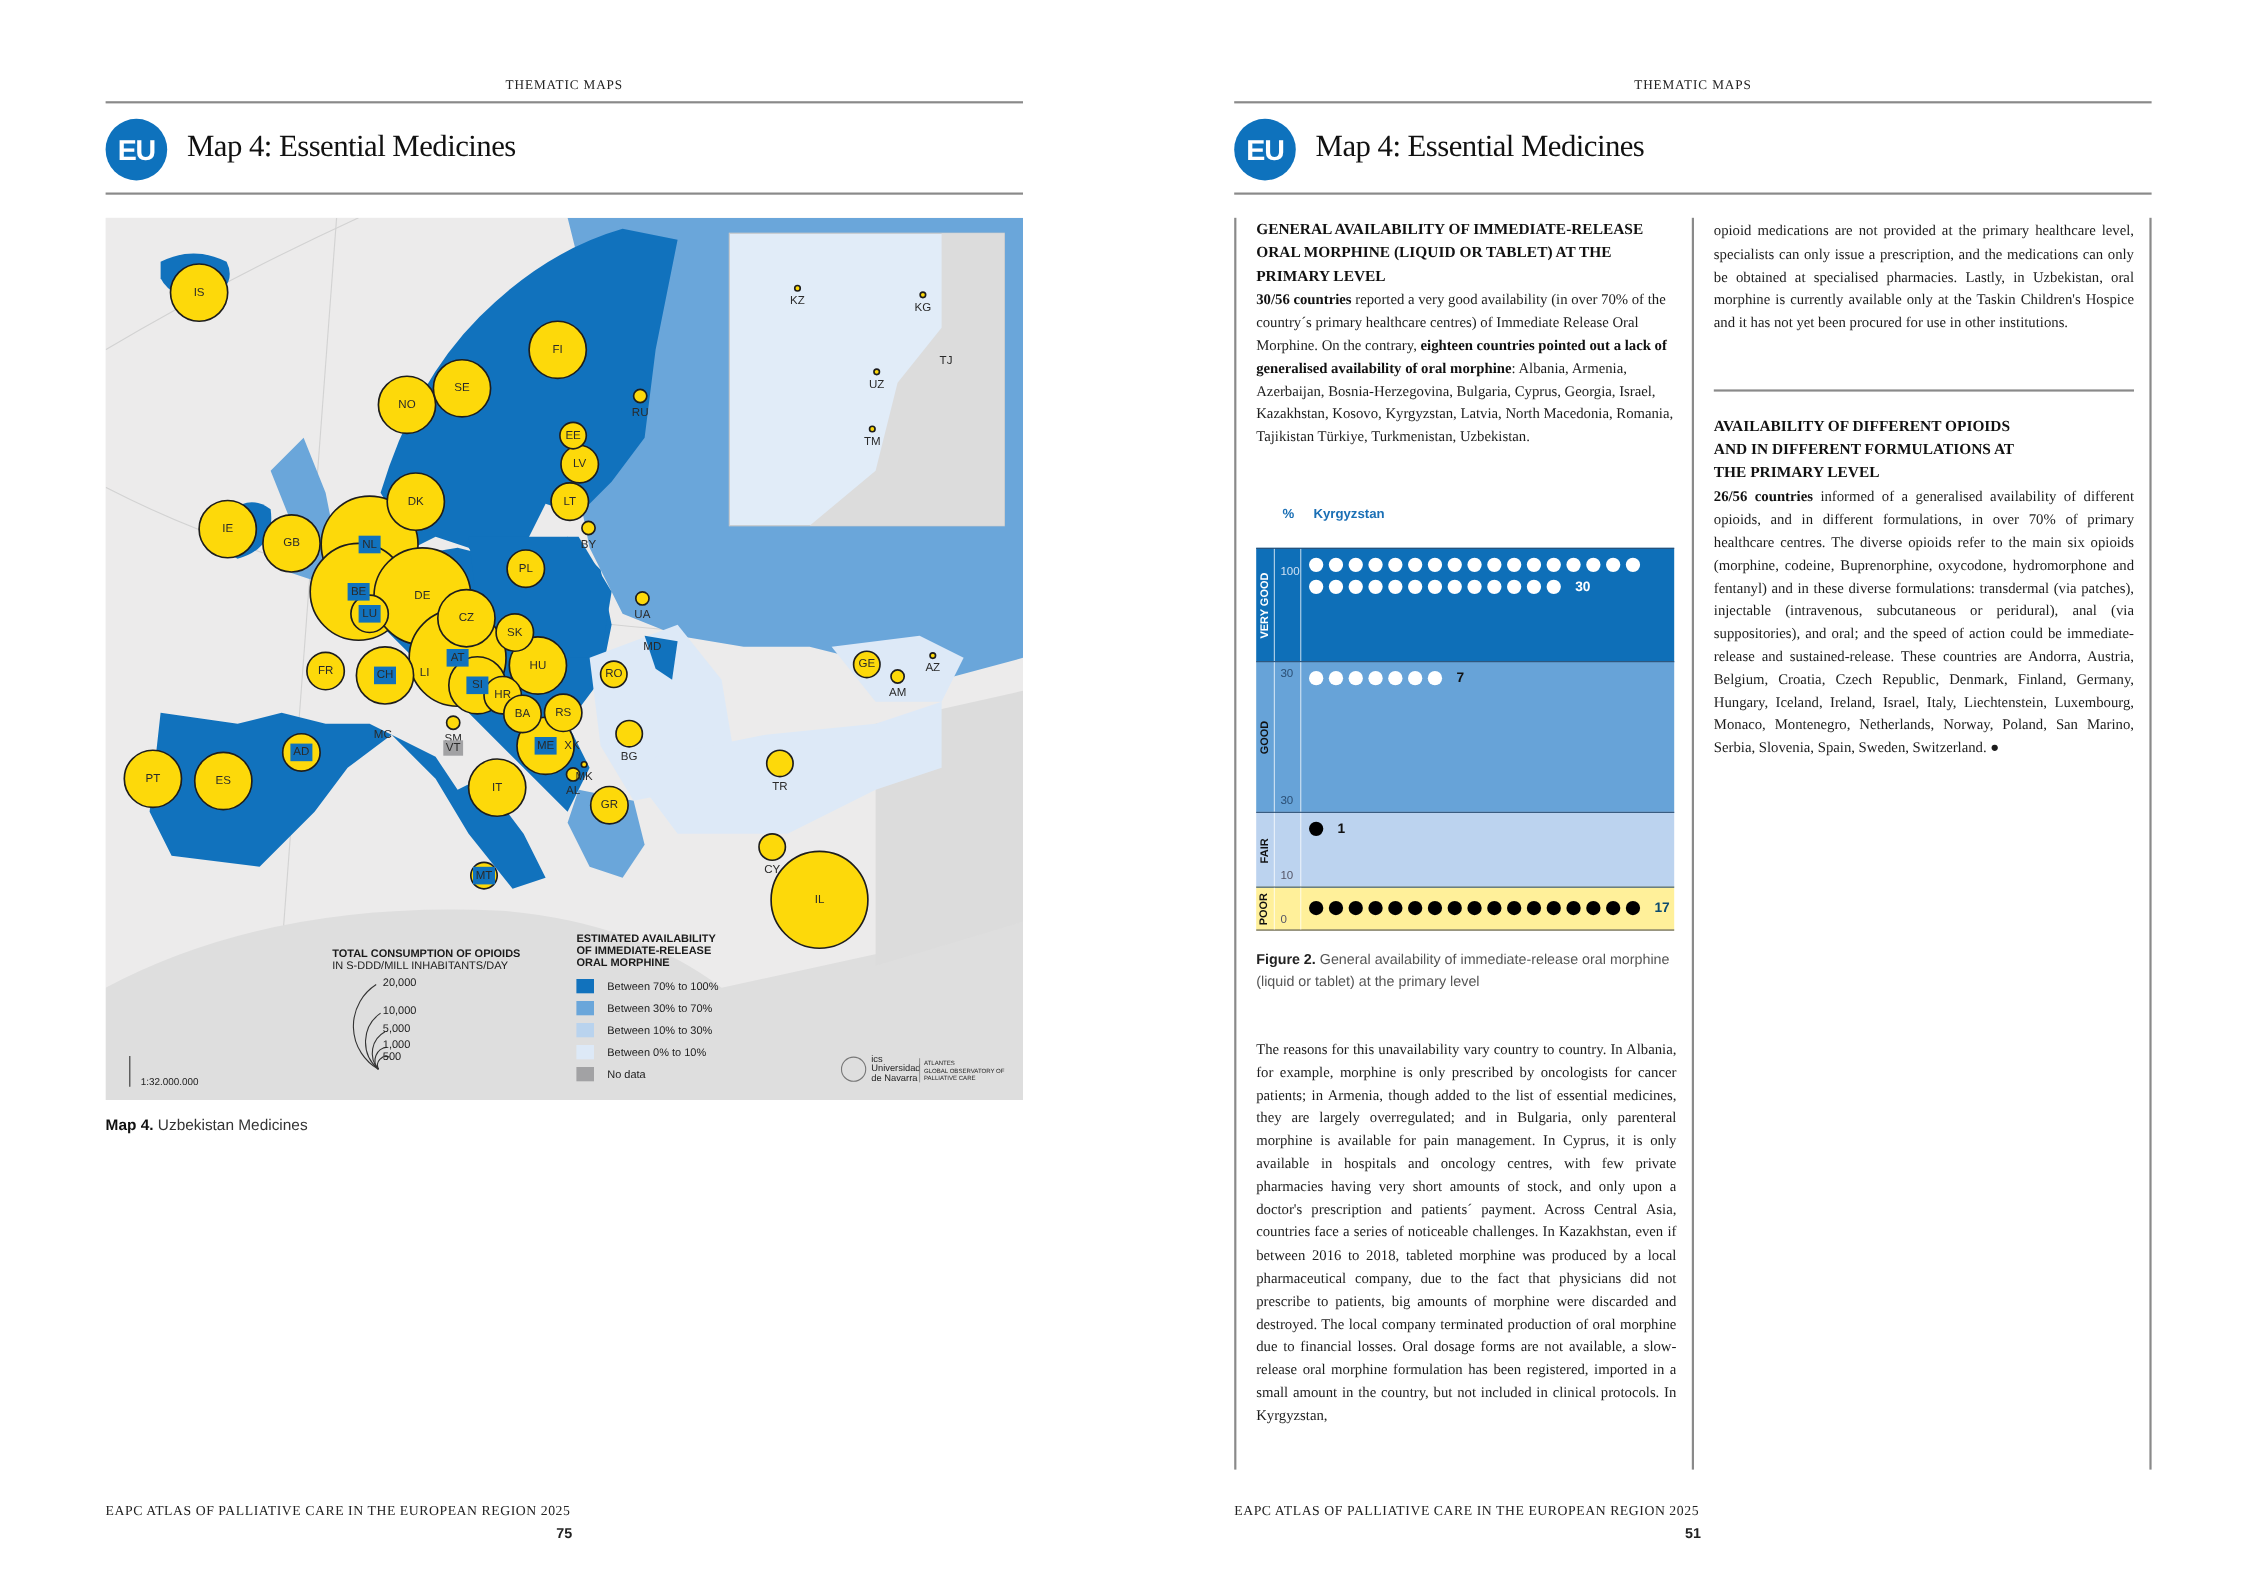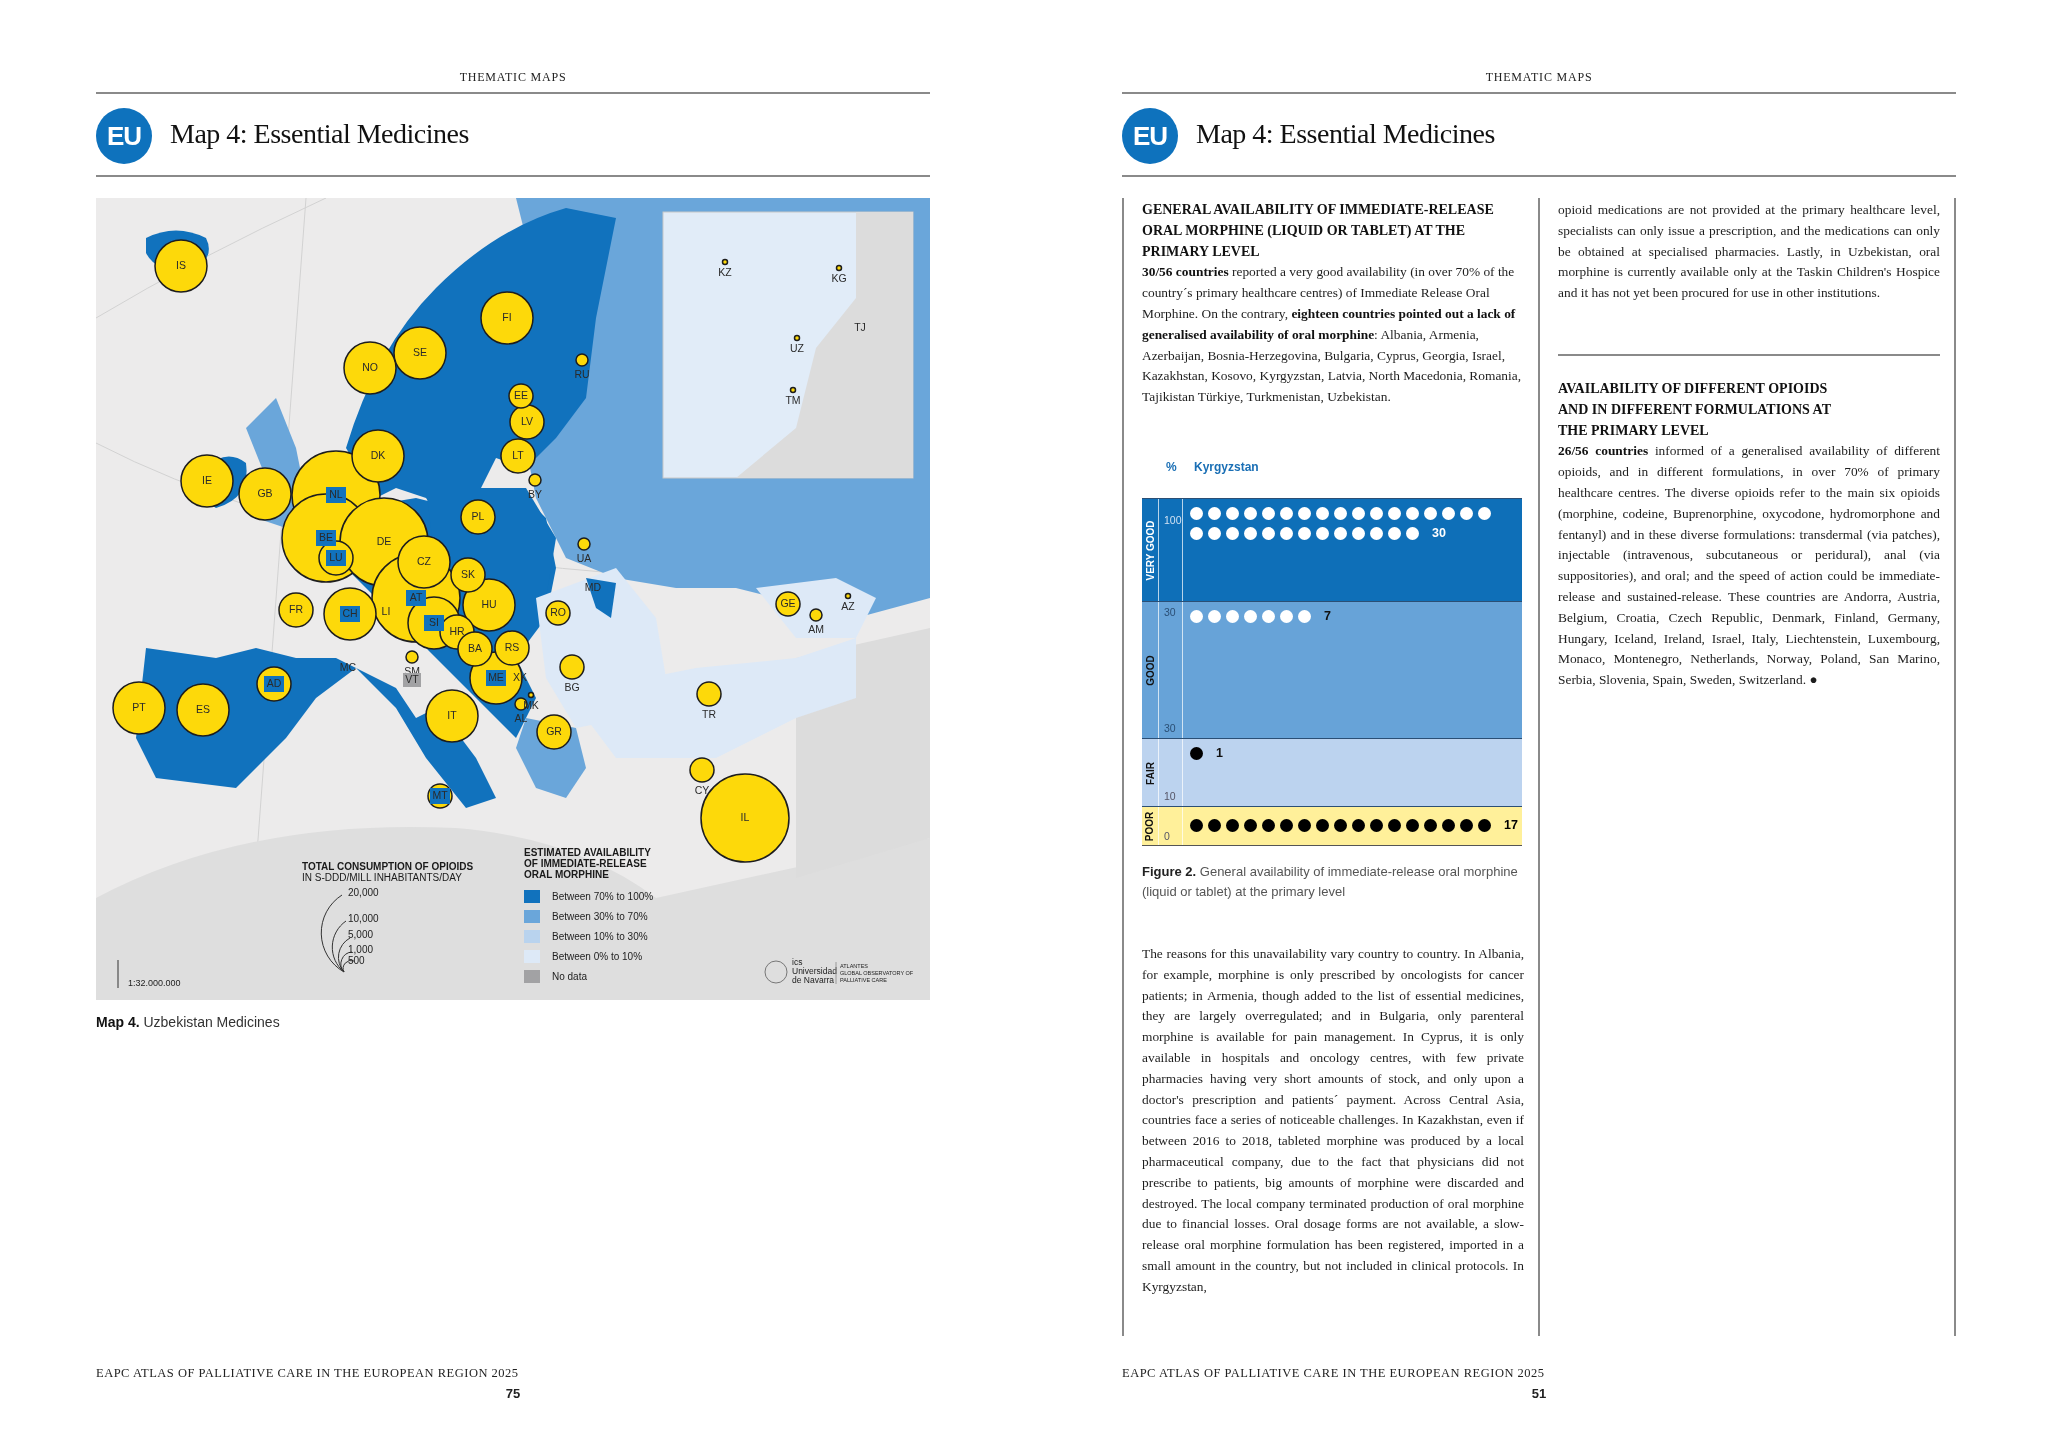--- a/index.html
+++ b/index.html
@@ -359,21 +359,21 @@
         <div class="dot" style="left: 174px; top: 12px; background: rgb(0, 0, 0);"></div>
         <div class="dot" style="left: 192px; top: 12px; background: rgb(0, 0, 0);"></div>
         <div class="dot" style="left: 210px; top: 12px; background: rgb(0, 0, 0);"></div>
         <div class="dot" style="left: 228px; top: 12px; background: rgb(0, 0, 0);"></div>
         <div class="dot" style="left: 246px; top: 12px; background: rgb(0, 0, 0);"></div>
         <div class="dot" style="left: 264px; top: 12px; background: rgb(0, 0, 0);"></div>
         <div class="dot" style="left: 282px; top: 12px; background: rgb(0, 0, 0);"></div>
         <div class="dot" style="left: 300px; top: 12px; background: rgb(0, 0, 0);"></div>
         <div class="dot" style="left: 318px; top: 12px; background: rgb(0, 0, 0);"></div>
         <div class="dot" style="left: 336px; top: 12px; background: rgb(0, 0, 0);"></div>
-        <div class="count" style="left: 362px; top: 11px; color: #000000;">17</div>
+        <div class="count" style="left: 362px; top: 11px; color: #0c4a6e;">17</div>
       </div>
       <div class="tick" style="top: 42px; color: rgb(207, 225, 243); margin-top: 12px;">100</div>
       <div class="tick" style="top: 146px; color: rgb(43, 79, 117);">30</div>
       <div class="tick" style="top: 262px; color: rgb(43, 79, 117);">30</div>
       <div class="tick" style="top: 330px; color: rgb(85, 85, 102);">10</div>
       <div class="tick" style="top: 370px; color: rgb(85, 85, 102);">0</div>
     </div>
 </div>
 
 <div class="fig-caption"><b>Figure 2.</b><span> General availability of immediate-release oral morphine (liquid or tablet) at the primary level</span></div>

